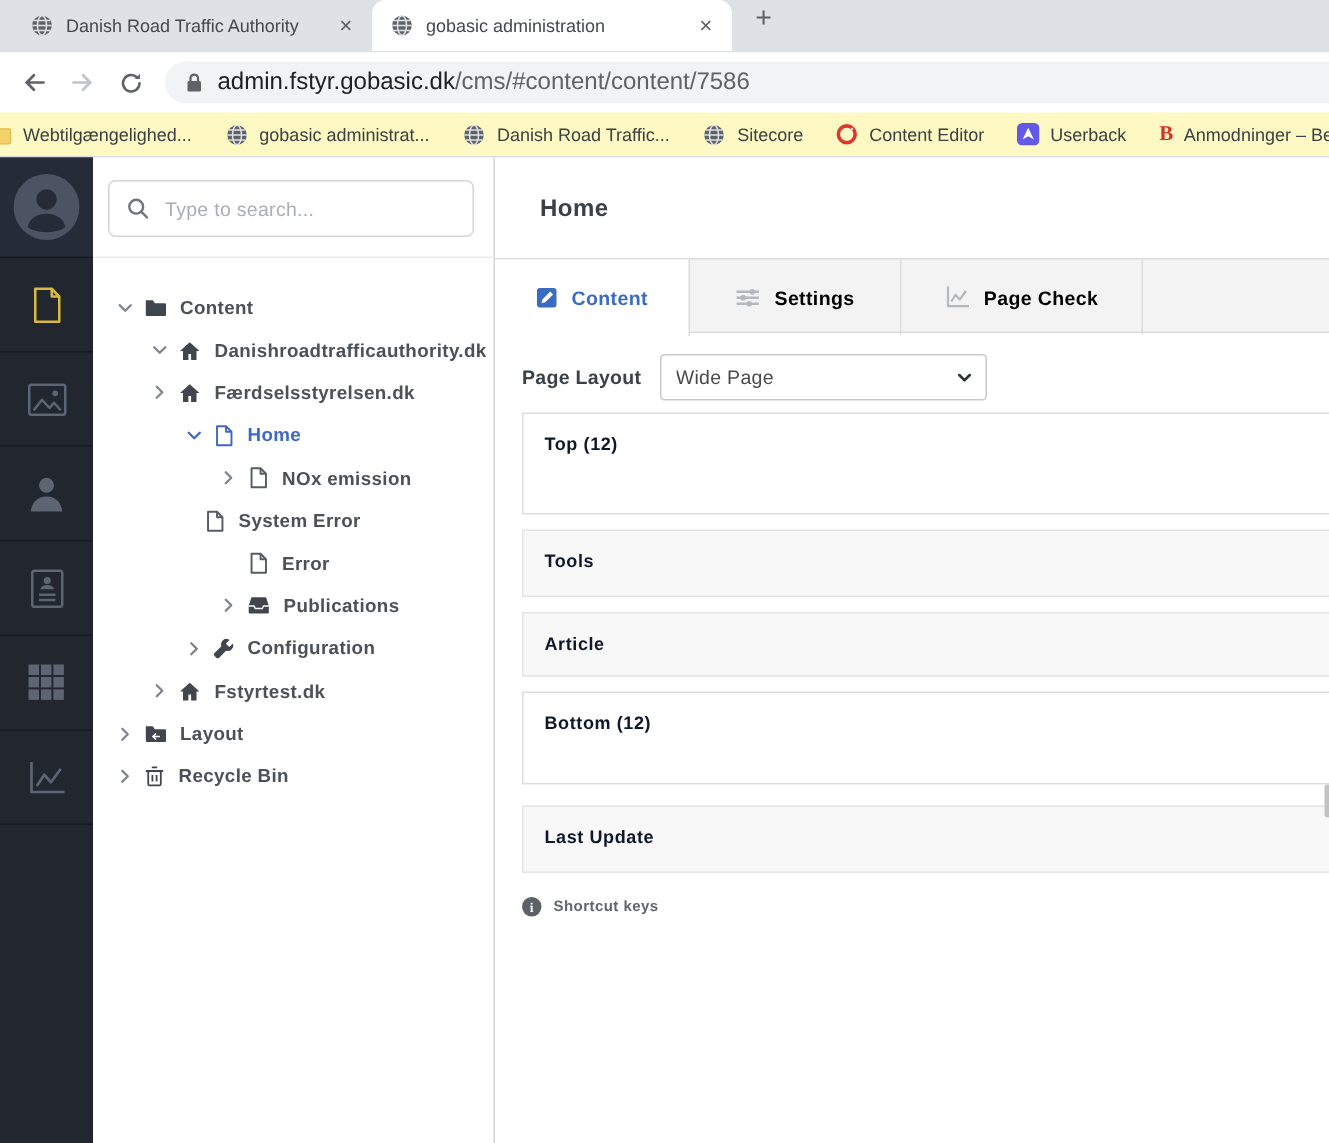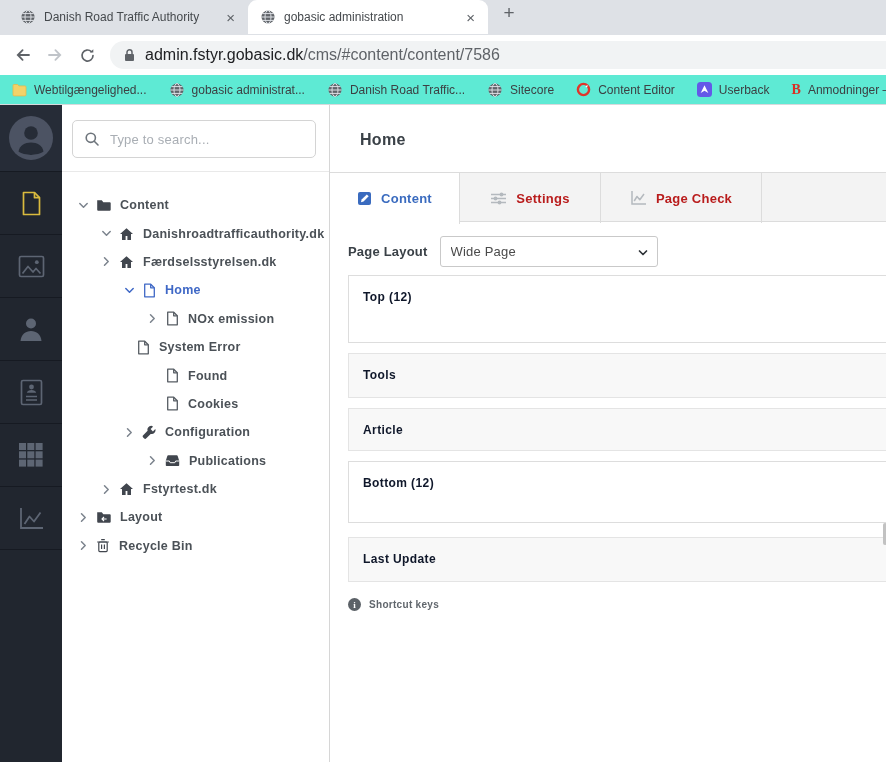--- a/index.html
+++ b/index.html
@@ -18,22 +18,22 @@
     font-size:19px; color:#5f6368; }
 
   .toolbar { height:40px; background:#fff; display:flex; align-items:center; padding:0 0 0 8px; gap:2px; }
   .nav-btn { width:30px; height:30px; display:flex; align-items:center; justify-content:center; border-radius:50%; }
   .omnibox { flex:1; height:28px; background:#f1f3f4; border-radius:14px 0 0 14px; margin-left:6px;
     display:flex; align-items:center; padding:0 10px 0 14px; gap:10px; }
   .url { font-size:16px; white-space:nowrap; overflow:hidden; }
   .url .domain { color:#202124; }
   .url .path { color:#5f6368; }
 
-  .bookmarks { height:30px; background:#5eead4; border-bottom:1px solid #d7d9dc; display:flex; align-items:center;
-    padding:0 12px; gap:22px; }
+  .bookmarks { height:30px; background:#fef9c3; border-bottom:1px solid #d7d9dc; display:flex; align-items:center;
+    padding:0 12px; gap:22px;justify-content:center; }
   .bm { display:flex; align-items:center; gap:7px; font-size:12px; color:#3c4043; white-space:nowrap; }
   .bm-b { font-weight:bold; font-size:14px; color:#d93025; font-family:"Liberation Serif",serif; }
 
   
   .app { height:657px; display:flex; }
 
   .rail { width:62px; background:#21262f; display:flex; flex-direction:column; }
   .rail-item { height:63px; display:flex; align-items:center; justify-content:center; border-bottom:1px solid #161a22; }
   .rail-item.avatar { height:67px; background:#262c37; }
 
@@ -50,21 +50,21 @@
   .trow .ic.node { margin-right:9px; }
   .tlabel { font-size:12.5px; font-weight:bold; color:#4b5157; letter-spacing:.25px; white-space:nowrap; }
   .trow.selected .tlabel { color:#3f68c6; }
 
   .main { flex:1; background:#fff; display:flex; flex-direction:column; position:relative; overflow:hidden; }
   .main-header { height:67px; padding:26px 0 0 30px; }
   .main-title { font-size:16px; font-weight:bold; color:#3a4147; letter-spacing:.3px; }
 
   .mtabs { height:50px; background:#f3f3f3; border-top:1px solid #dcdcdc; border-bottom:1px solid #dcdcdc; display:flex; }
   .mtab { height:50px; display:flex; align-items:center; justify-content:center; gap:9px;
-    font-size:13px; font-weight:bold; color:#b91c1c; letter-spacing:.25px; border-right:1px solid #dcdcdc; }
+    font-size:13px; font-weight:bold; color:#000000; letter-spacing:.25px; border-right:1px solid #dcdcdc; }
   .mtab.active { background:#fff; color:#3a6bbf; height:51px; position:relative; z-index:2; }
   .mtabs .rest { flex:1; border-right:none; }
 
   .main-body { padding:14px 0 0 18px; flex:1; }
   .pl-row { display:flex; align-items:center; gap:12px; }
   .pl-label { font-size:13px; font-weight:bold; color:#3a4147; letter-spacing:.2px; }
   .sel-wrap { position:relative; width:218px; }
   .sel-wrap select { width:218px; height:31px; border:1px solid #c9c9c9; border-radius:3px; background:#fff;
     font-size:13px; color:#4a4a4a; padding:0 26px 0 10px; appearance:none; -webkit-appearance:none;
     font-family:inherit; letter-spacing:.2px; outline:none; }
@@ -364,58 +364,48 @@
           <span class="tlabel">System Error</span>
         </div>
         <div class="trow " style="padding-left:83px">
       <span class="chev"></span>
           <span class="ic node" style="color:#565c63">
             <svg width="14" height="15" viewBox="0 0 14 15">
               <path d="M2.7 1.2h6l3.6 3.6v9H2.7z" fill="none" stroke="currentColor" stroke-width="1.3" stroke-linejoin="round"></path>
               <path d="M8.7 1.2v3.6h3.6" fill="none" stroke="currentColor" stroke-width="1.3" stroke-linejoin="round"></path>
             </svg>
           </span>
-          <span class="tlabel">Found</span>
-        </div>
-        <div class="trow " style="padding-left:83px">
-      <span class="chev"></span>
-          <span class="ic node" style="color:#565c63">
-            <svg width="14" height="15" viewBox="0 0 14 15">
-              <path d="M2.7 1.2h6l3.6 3.6v9H2.7z" fill="none" stroke="currentColor" stroke-width="1.3" stroke-linejoin="round"></path>
-              <path d="M8.7 1.2v3.6h3.6" fill="none" stroke="currentColor" stroke-width="1.3" stroke-linejoin="round"></path>
-            </svg>
-          </span>
-          <span class="tlabel">Cookies</span>
-        </div>
-        <div class="trow " style="padding-left:60px">
-      <span class="chev" style="color:#7b838d">
-            <svg width="11" height="11" viewBox="0 0 11 11">
-              <path d="M3.5 1.8 7.2 5.5 3.5 9.2" fill="none" stroke="currentColor" stroke-width="1.5" stroke-linecap="round" stroke-linejoin="round"></path>
-            </svg>
-          </span>
-          <span class="ic node" style="color:#565c63">
-            <svg width="14" height="15" viewBox="0 0 14 15">
-              <path d="M9.2.8a3.8 3.8 0 0 0-3.6 5L1.2 10.2a1.6 1.6 0 0 0 0 2.3l.8.8a1.6 1.6 0 0 0 2.3 0l4.4-4.4a3.8 3.8 0 0 0 4.6-4.9L10.9 6.4 8.6 4.1 11 1.7A3.8 3.8 0 0 0 9.2.8z" fill="#41464e"></path>
-            </svg>
-          </span>
-          <span class="tlabel">Configuration</span>
+          <span class="tlabel">Error</span>
         </div>
         <div class="trow " style="padding-left:83px">
       <span class="chev" style="color:#7b838d">
             <svg width="11" height="11" viewBox="0 0 11 11">
               <path d="M3.5 1.8 7.2 5.5 3.5 9.2" fill="none" stroke="currentColor" stroke-width="1.5" stroke-linecap="round" stroke-linejoin="round"></path>
             </svg>
           </span>
           <span class="ic node" style="color:#565c63">
             <svg width="15" height="13" viewBox="0 0 15 13">
               <path d="M3.2 1.2h8.6c.4 0 .7.2.8.6l1.6 5v4.5c0 .4-.3.7-.7.7H1.5c-.4 0-.7-.3-.7-.7V6.8l1.6-5c.1-.4.4-.6.8-.6z" fill="#41464e"></path>
               <path d="M.8 7h3.5l.9 1.7h4.6L10.7 7h3.5" fill="none" stroke="#fff" stroke-width="1"></path>
             </svg>
           </span>
           <span class="tlabel">Publications</span>
+        </div>
+        <div class="trow " style="padding-left:60px">
+      <span class="chev" style="color:#7b838d">
+            <svg width="11" height="11" viewBox="0 0 11 11">
+              <path d="M3.5 1.8 7.2 5.5 3.5 9.2" fill="none" stroke="currentColor" stroke-width="1.5" stroke-linecap="round" stroke-linejoin="round"></path>
+            </svg>
+          </span>
+          <span class="ic node" style="color:#565c63">
+            <svg width="14" height="15" viewBox="0 0 14 15">
+              <path d="M9.2.8a3.8 3.8 0 0 0-3.6 5L1.2 10.2a1.6 1.6 0 0 0 0 2.3l.8.8a1.6 1.6 0 0 0 2.3 0l4.4-4.4a3.8 3.8 0 0 0 4.6-4.9L10.9 6.4 8.6 4.1 11 1.7A3.8 3.8 0 0 0 9.2.8z" fill="#41464e"></path>
+            </svg>
+          </span>
+          <span class="tlabel">Configuration</span>
         </div>
         <div class="trow " style="padding-left:37px">
       <span class="chev" style="color:#7b838d">
             <svg width="11" height="11" viewBox="0 0 11 11">
               <path d="M3.5 1.8 7.2 5.5 3.5 9.2" fill="none" stroke="currentColor" stroke-width="1.5" stroke-linecap="round" stroke-linejoin="round"></path>
             </svg>
           </span>
           <span class="ic node" style="color:#565c63">
             <svg width="15" height="14" viewBox="0 0 15 14">
               <path d="M7.5 1.2 1 7h2V13h3.6V9h1.8v4H12V7h2z" fill="#41464e"></path>

